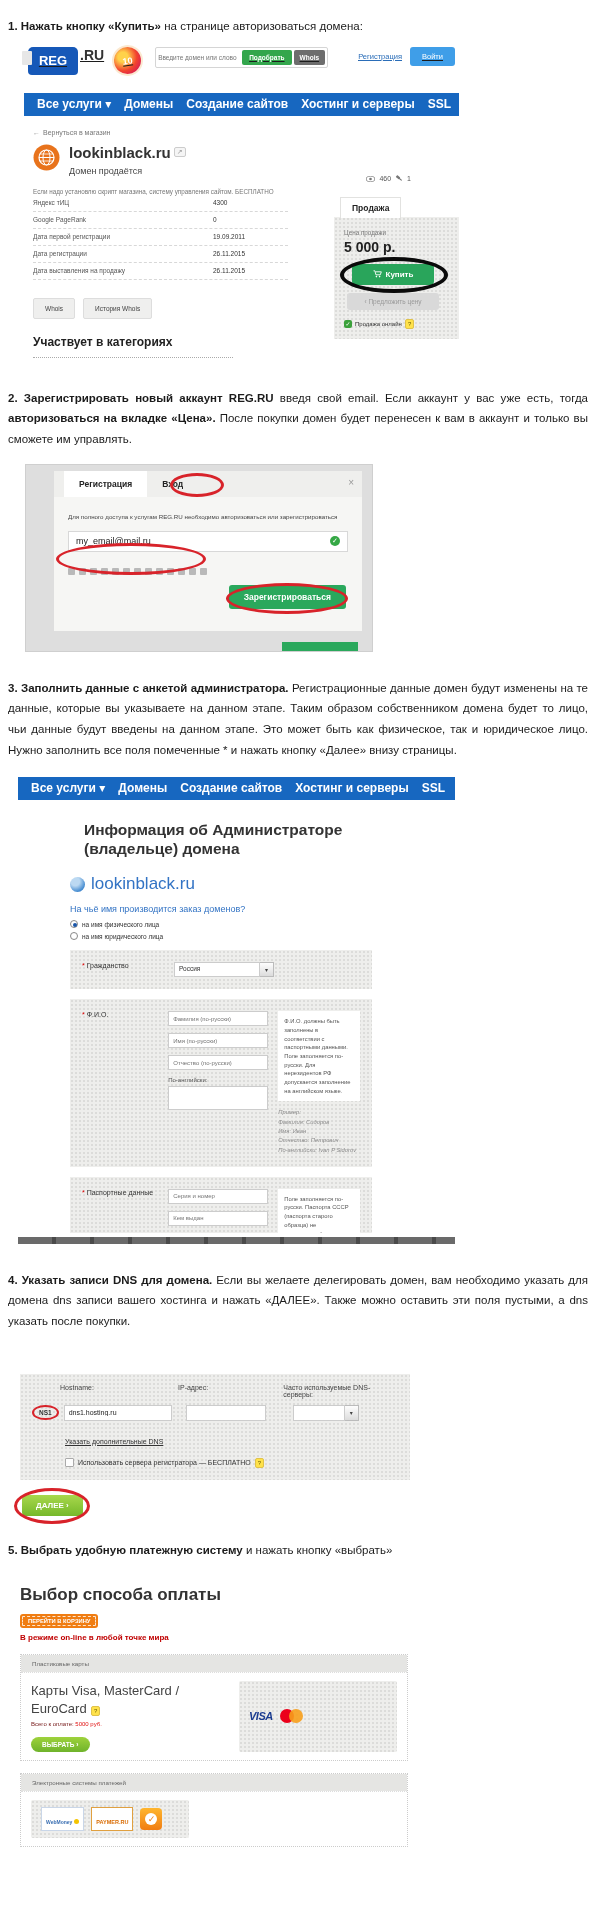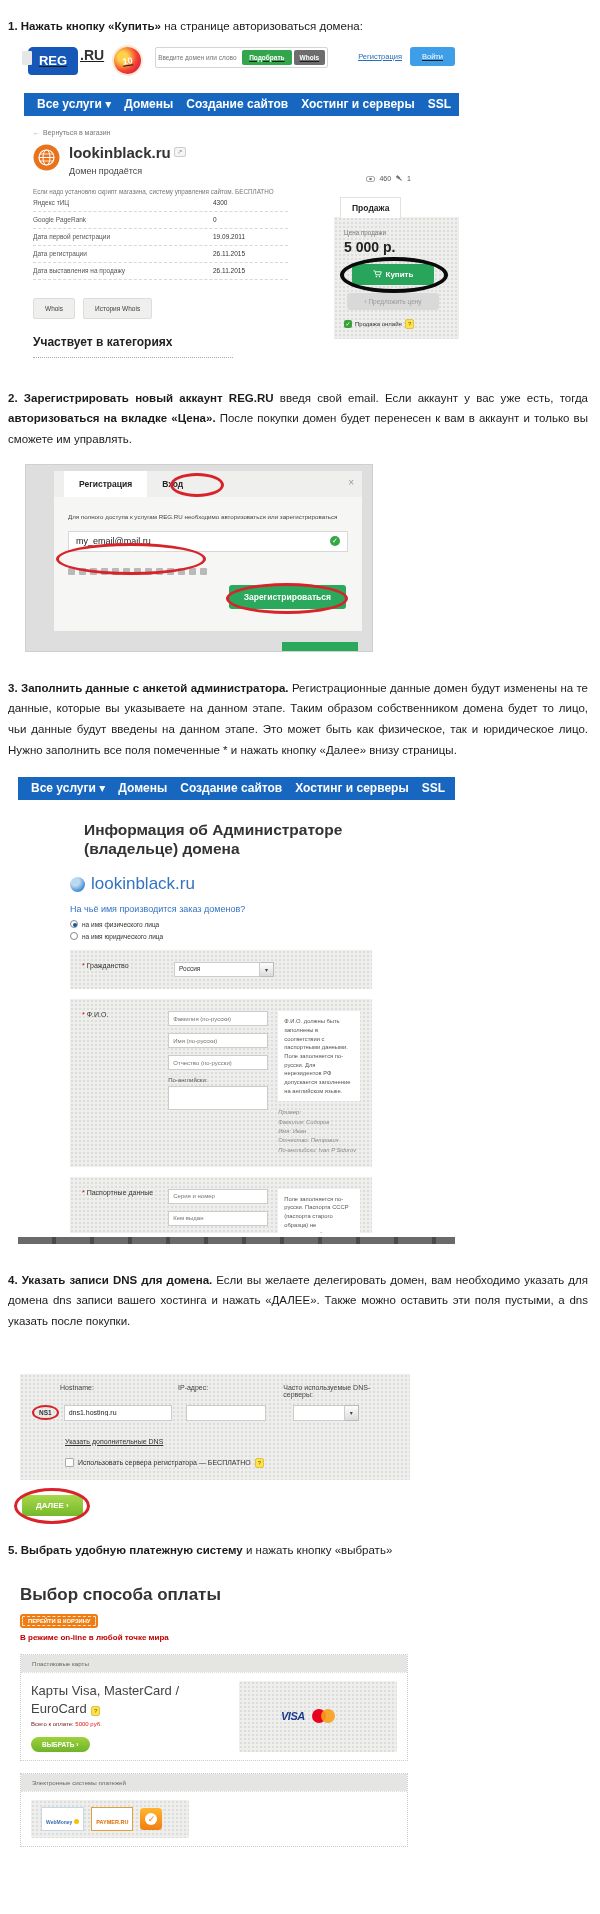--- a/index.html
+++ b/index.html
@@ -147,21 +147,21 @@
   .pay-sub { color: #c00000; font-weight: bold; font-size: 8px; margin: 5px 0 12px; }
   .pay-group { border: 1px dotted #ccc; margin-bottom: 12px; }
   .pg-head { background: #e5e5e3; font-size: 6.2px; color: #666; padding: 5px 11px; }
   .pay-item { display: flex; padding: 8px 10px; border-top: 1px dotted #ddd; background: #fff; }
   .pi-left { flex: 1; padding-right: 6px; }
   .pi-link { font-size: 13px; color: #444; }
   .pi-amount { font-size: 6px; margin: 4px 0 6px; color: #7a2020; }
   .pi-amount .amt { color: #e01010; }
   .btn-select { background: linear-gradient(#9ed23c, #6fb32b); color: #fff; font-size: 6.5px; font-weight: bold; padding: 4px 11px; border: 0; border-radius: 10px; }
   .pi-right { width: 158px; display: flex; align-items: center; gap: 7px; padding: 7px 10px; border-radius: 2px; min-height: 38px; }
-  .visa-txt { font-size: 11px; font-weight: bold; font-style: italic; color: #1a3b8f; letter-spacing: -0.5px; margin-left: 32px; }
+  .visa-txt { font-size: 11px; font-weight: bold; font-style: italic; color: #1a3b8f; letter-spacing: -0.5px; }
   .mc { position: relative; width: 24px; height: 14px; }
   .mc i { position: absolute; width: 14px; height: 14px; border-radius: 50%; }
   .mc .c1 { left: 0; background: #eb001b; }
   .mc .c2 { left: 9px; background: #f79e1b; opacity: 0.9; }
   .wm-logo { background: #fff; border: 1px solid #c9d6e8; padding: 2px 4px; }
   .wm-logo .bar { height: 4px; background: #3b6fb2; margin-bottom: 2px; }
   .wm-logo .wm-t { font-size: 5px; color: #3b6fb2; font-weight: bold; }
   .wm-dot { display: inline-block; width: 5px; height: 5px; background: #f4c400; border-radius: 50%; margin-left: 2px; }
   .paymer-logo { background: #fff; border: 1px solid #e0a040; padding: 2px 4px; }
   .paymer-logo .bar { height: 3px; background: #f0a000; margin-bottom: 2px; }

